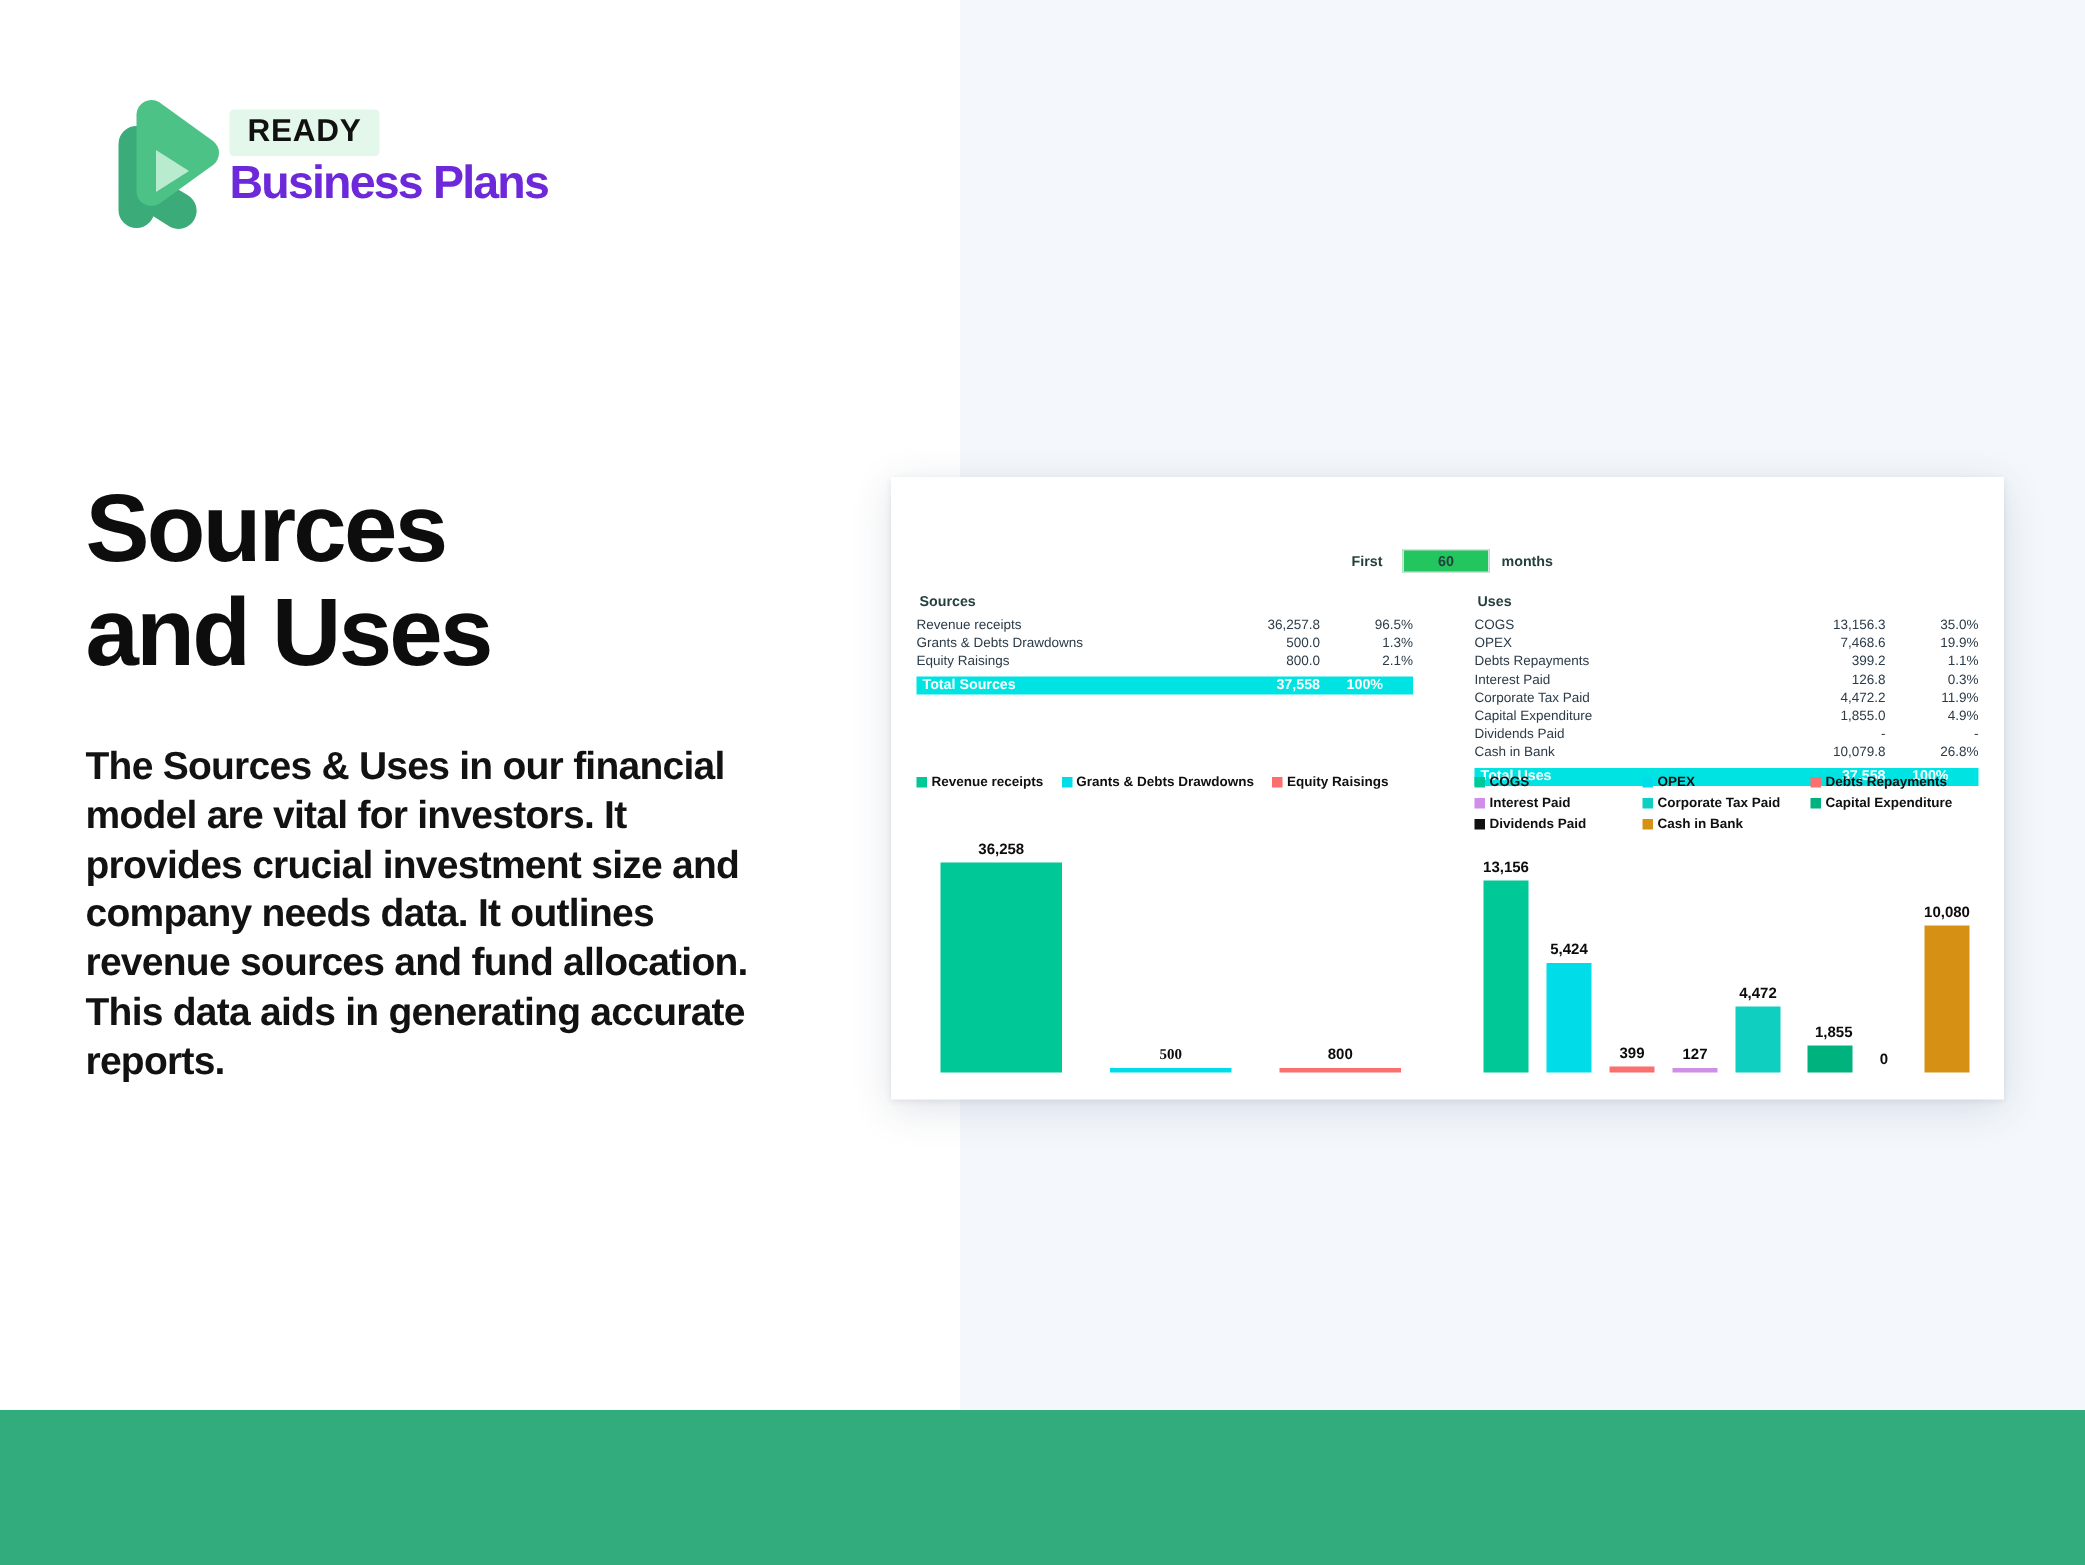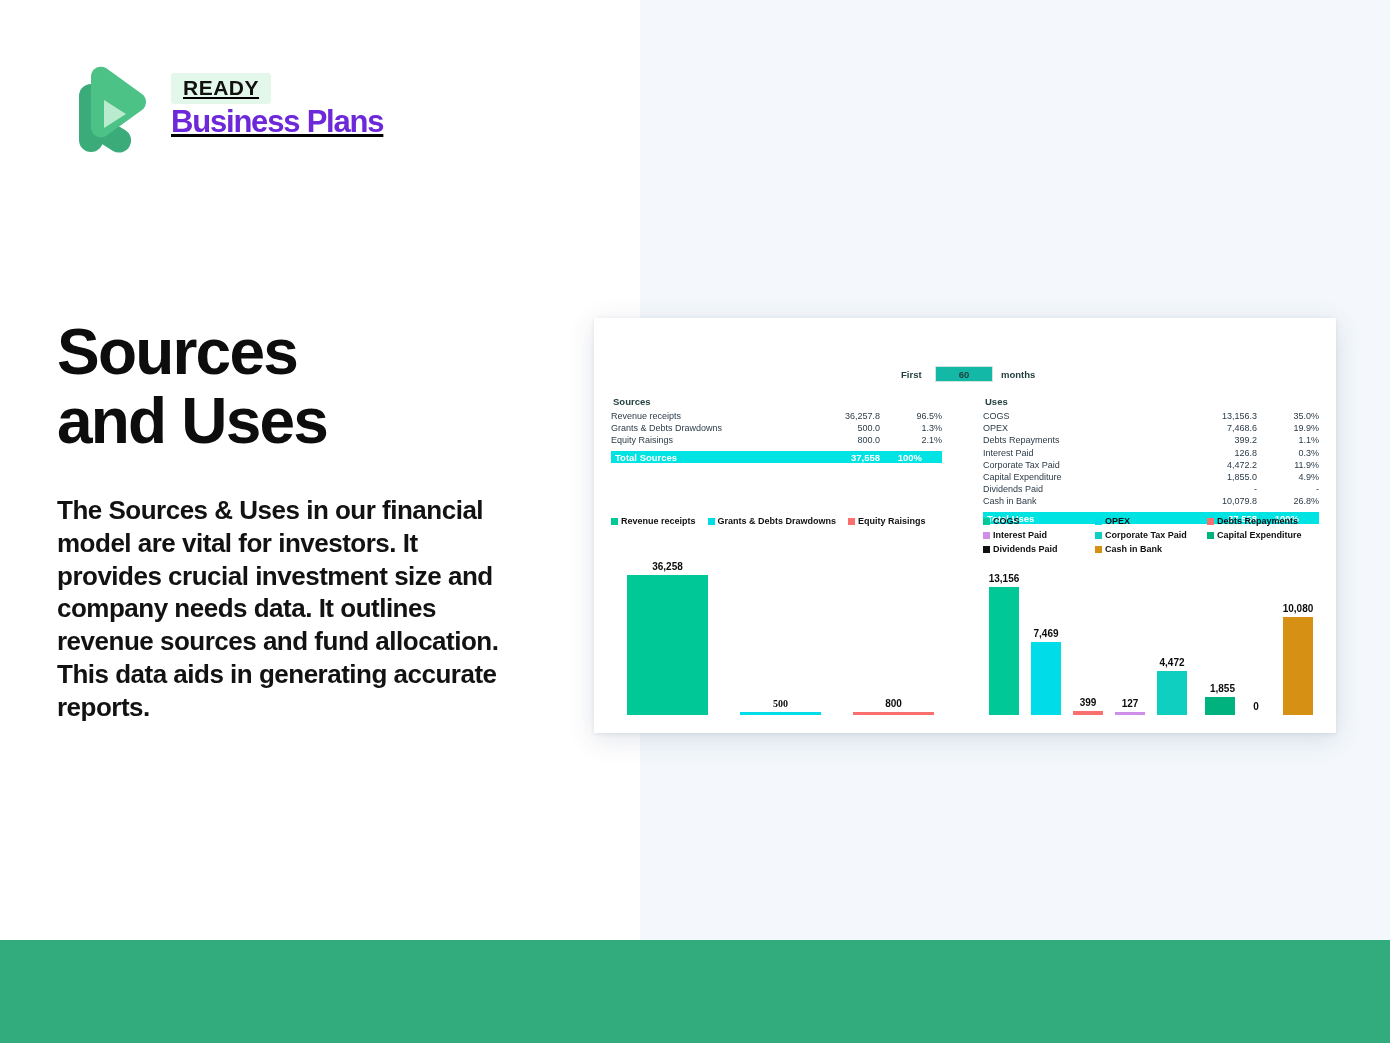--- a/index.html
+++ b/index.html
@@ -23,21 +23,21 @@
   }
   .bg-bottom {
     position: absolute;
     left: 0; top: 940px; width: 1390px; height: 103px;
     background: #33ac7d;
   }
 
   
   .logo {
     position: absolute; left: 57px; top: 58px;
-    display: flex; align-items: center; gap: 18px; text-decoration: underline;
+    display: flex; align-items: center; 
   }
   .logo-mark { width: 96px; height: 96px; position: relative; }
   .logo-text { display: flex; flex-direction: column; gap: 2px; }
   .ready-badge {
     display: inline-block; align-self: flex-start;
     background: #e3f7ea; color: #111111;
     font-size: 21px; font-weight: bold; letter-spacing: .5px;
     padding: 3px 12px 4px 12px; border-radius: 3px;
   }
   .brand-name {
@@ -77,21 +77,21 @@
     position: absolute; left: 17px; top: 48px; width: 708px; height: 17px;
     display: flex; align-items: center;
   }
   .period-label {
     position: absolute; left: 290px;
     font-size: 9.5px; font-weight: bold; color: #23403f;
   }
   .period-input {
     position: absolute; left: 324px; top: 0px;
     width: 58px; height: 16px;
-    background: #14b8a6; border: 1px solid #cfe4da;
+    background: #22c55e; border: 1px solid #cfe4da;
     font-size: 9.5px; font-weight: bold; color: #23403f;
     display: flex; align-items: center; justify-content: center;
   }
   .period-unit {
     position: absolute; left: 390px;
     font-size: 9.5px; font-weight: bold; color: #23403f;
   }
 
   
   .pane { position: absolute; top: 78px; }
@@ -108,21 +108,21 @@
     white-space: nowrap;
   }
   td.lbl  { padding-left: 14px; }
   td.val  { text-align: right; width: 86px; }
   td.pct  { text-align: right; width: 62px; }
 
   .total-bar {
     margin-top: 4px;
     background: #00e3e3; color: #ffffff;
     font-size: 9.5px; font-weight: bold;
-    display: flex; align-items: flex-end; height: 12px;
+    display: flex; align-items: center; height: 12px;
   }
   .total-bar .t-lbl { padding-left: 4px; flex: 1; }
   .total-bar .t-val { width: 86px; text-align: right; }
   .total-bar .t-pct { width: 62px; text-align: right; padding-right: 20px; }
 
   
   .legend { position: absolute; display: flex; flex-wrap: wrap; }
   .lg-item {
     display: flex; align-items: center; gap: 3px;
     font-size: 9px; font-weight: bold; color: #101010;
@@ -328,21 +328,21 @@
           <div class="bar" style="background: rgb(251, 111, 111); width: 81px; height: 3px;"></div>
         </div>
       </div>
 
     <div id="chart-use" class="chart" style="left:389px; bottom:18px; width:336px; height:165px;">
         <div class="col" style="width: 42px;">
           <div class="dlabel">13,156</div>
           <div class="bar" style="background: rgb(0, 200, 150); width: 30px; height: 128px;"></div>
         </div>
         <div class="col" style="width: 42px;">
-          <div class="dlabel">7,469</div>
+          <div class="dlabel">5,424</div>
           <div class="bar" style="background: rgb(0, 221, 232); width: 30px; height: 73px;"></div>
         </div>
         <div class="col" style="width: 42px;">
           <div class="dlabel">399</div>
           <div class="bar" style="background: rgb(251, 111, 111); width: 30px; height: 4px;"></div>
         </div>
         <div class="col" style="width: 42px;">
           <div class="dlabel">127</div>
           <div class="bar" style="background: rgb(207, 142, 232); width: 30px; height: 3px;"></div>
         </div>

